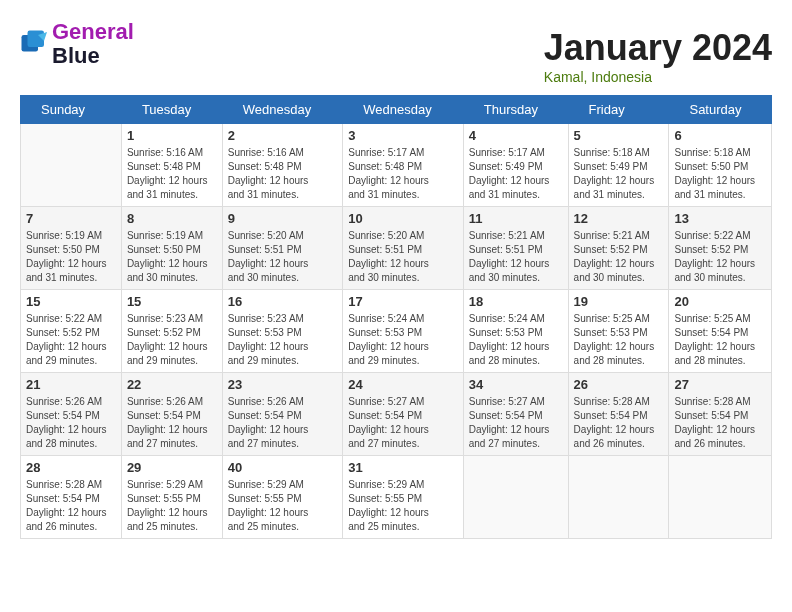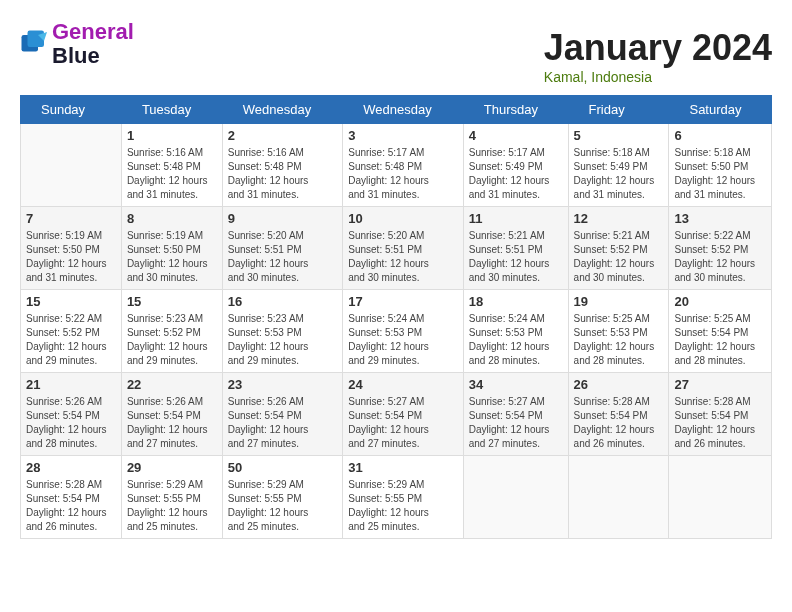--- a/index.html
+++ b/index.html
@@ -336,21 +336,21 @@
 and 26 minutes.</div>
         </td>
         <td>
           <div class="day-num">29</div>
           <div class="day-info" style="white-space: pre-line;">Sunrise: 5:29 AM
 Sunset: 5:55 PM
 Daylight: 12 hours
 and 25 minutes.</div>
         </td>
         <td>
-          <div class="day-num">50</div>
+          <div class="day-num">40</div>
           <div class="day-info" style="white-space: pre-line;">Sunrise: 5:29 AM
 Sunset: 5:55 PM
 Daylight: 12 hours
 and 25 minutes.</div>
         </td>
         <td>
           <div class="day-num">31</div>
           <div class="day-info" style="white-space: pre-line;">Sunrise: 5:29 AM
 Sunset: 5:55 PM
 Daylight: 12 hours

